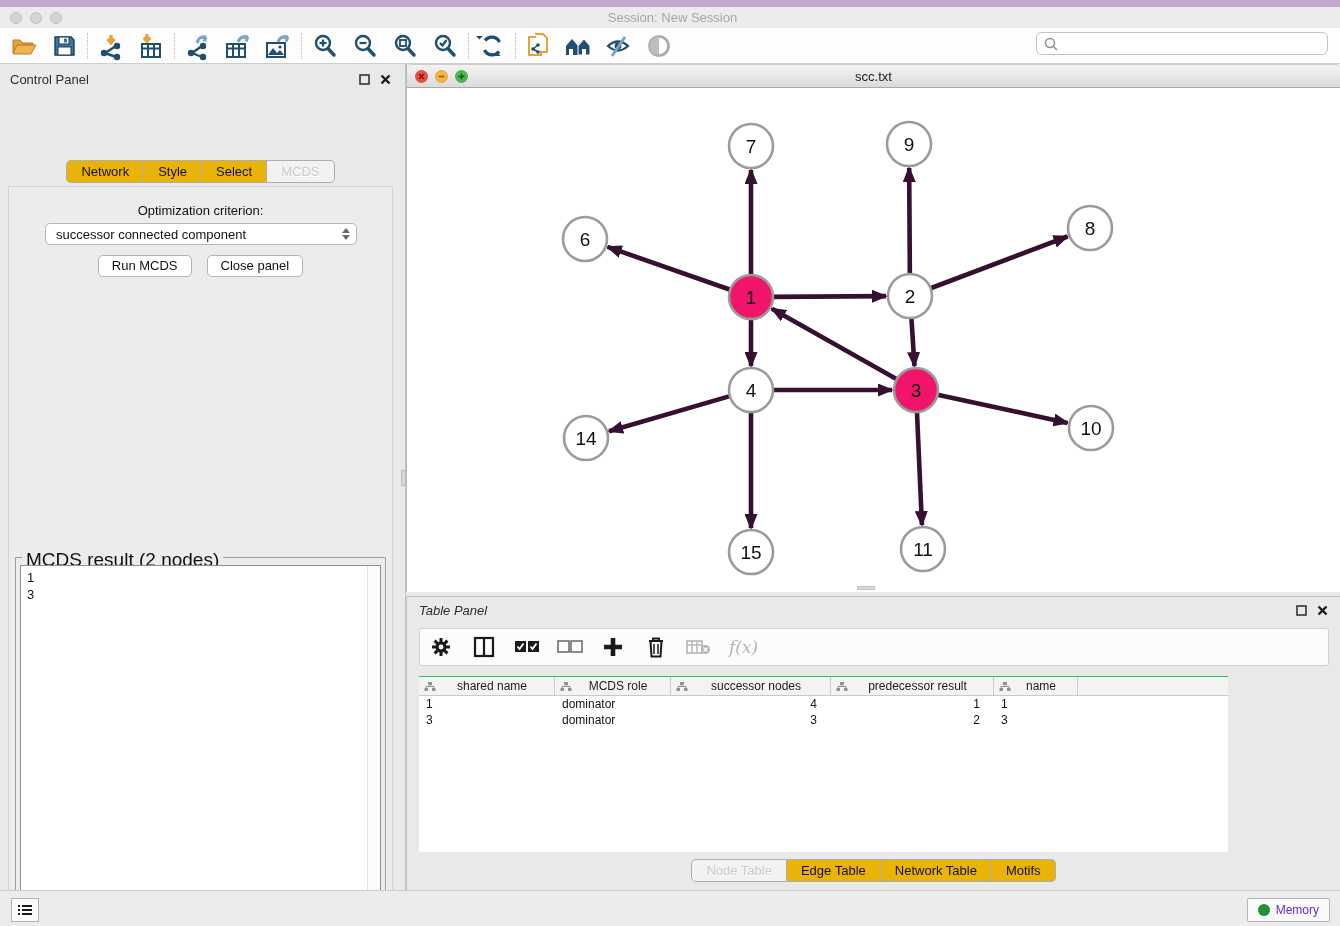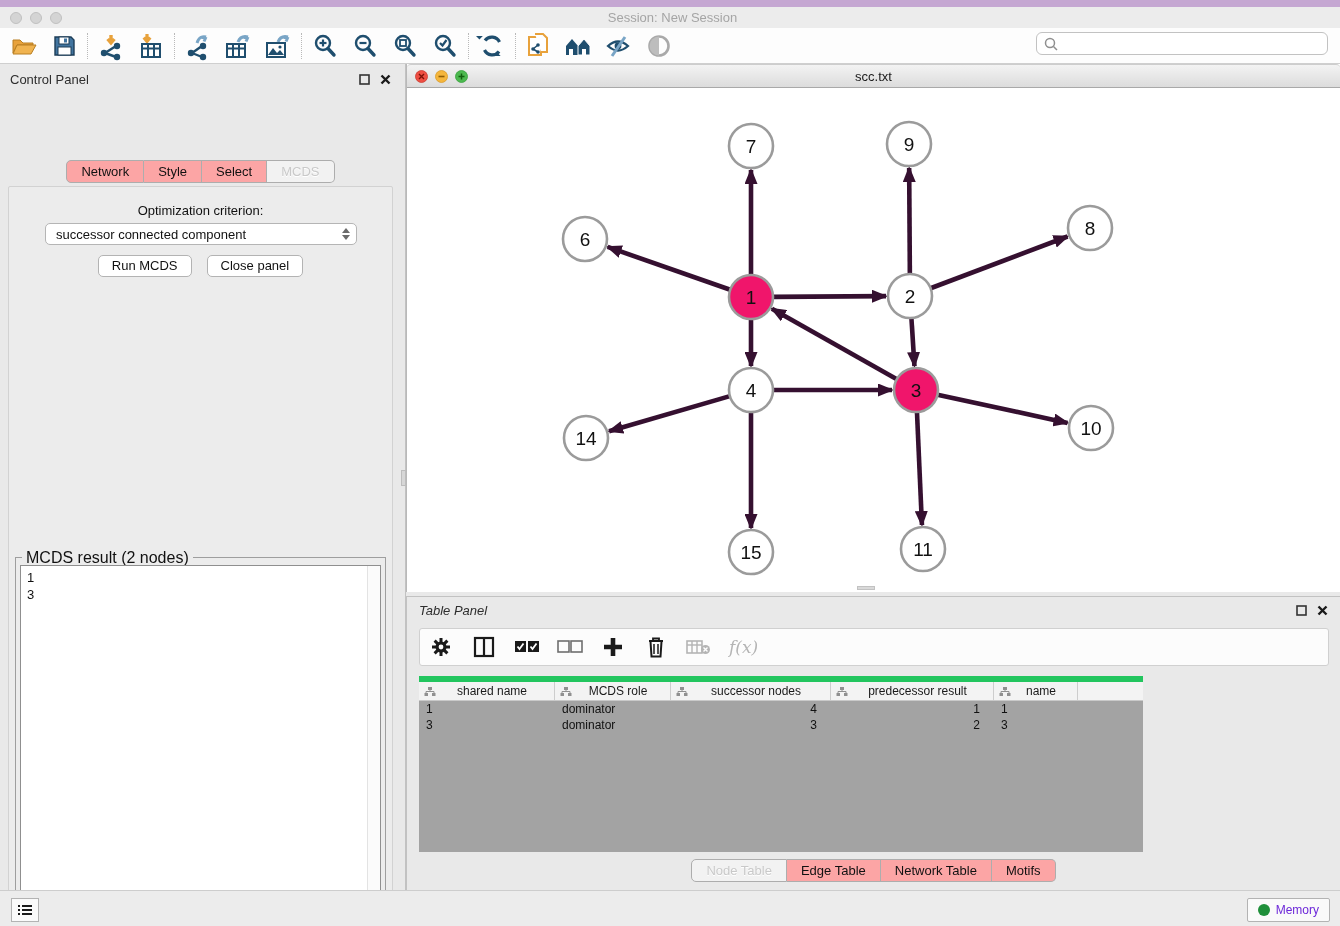--- a/index.html
+++ b/index.html
@@ -21,36 +21,36 @@
   .search-wrap { position:absolute; right:12px; top:4px; width:292px; height:23px; border:1px solid #c2c2c2; border-radius:6px; background:#fff; display:flex; align-items:center; padding-left:7px; }
   .search-wrap input { border:none; outline:none; flex:1; font-size:12px; background:transparent; margin-left:5px; }
 
   
   .control-panel { position:absolute; left:0; top:64px; width:401px; height:826px; background:#e9e9e9; }
   .panel-head { height:30px; display:flex; align-items:center; padding:0 10px; }
   .panel-head .ptitle { font-size:13px; color:#2e2e2e; flex:1; }
   .mini-ic { margin-left:10px; display:flex; align-items:center; }
   .cp-tabs { position:absolute; left:0; right:0; top:96px; display:flex; justify-content:center; }
   .seg { display:flex; }
-  .seg .tab { font-size:13px; color:#111; background:#fca5a5; border:1px solid #adadad; border-left:none; padding:3px 14px; line-height:15px; }
+  .seg .tab { font-size:13px; color:#111; background:#eab308; border:1px solid #adadad; border-left:none; padding:3px 14px; line-height:15px; }
   .seg .tab:first-child { border-left:1px solid #adadad; border-radius:5px 0 0 5px; }
   .seg .tab:last-child { border-radius:0 5px 5px 0; }
   .seg .tab.active { color:#c9c9c9; background:#f2f2f2; text-shadow:0 1px 0 #fff; }
   .cp-body { position:absolute; left:8px; top:122px; width:385px; height:756px; background:#ececec; border:1px solid #d2d2d2; border-radius:2px; }
   .opt-label { text-align:center; font-size:13px; color:#111; margin-top:16px; }
   .select-box { position:absolute; left:36px; top:36px; width:312px; height:22px; background:#fff; border:1px solid #b5b5b5; border-radius:5px; display:flex; align-items:center; padding:0 6px 0 10px; font-size:13px; color:#111; }
   .select-box .sel-text { flex:1; }
   .stepper { display:flex; flex-direction:column; gap:2px; align-items:center; }
   .stepper i { width:0; height:0; border-left:4px solid transparent; border-right:4px solid transparent; }
   .stepper i.up { border-bottom:5px solid #6b6b6b; }
   .stepper i.dn { border-top:5px solid #6b6b6b; }
   .btn-row { position:absolute; left:0; width:100%; top:68px; display:flex; justify-content:center; gap:15px; }
   .mac-btn { background:#fff; border:1px solid #b3b3b3; border-radius:5px; font-size:13px; color:#111; padding:2px 13px; line-height:16px; }
   .result-group { position:absolute; left:6px; top:370px; width:371px; height:380px; border:1px solid #9e9e9e; }
-  .result-legend { position:absolute; left:6px; top:-9px; background:#ececec; padding:0 4px; font-size:16px; color:#111; }
+  .result-legend { position:absolute; left:6px; top:-9px; background:#ececec; padding:0 4px; font-size:19px; color:#111; }
   .result-area { position:absolute; left:4px; top:7px; right:4px; bottom:4px; background:#fff; border:1px solid #8f8f8f; display:flex; }
   .result-text { flex:1; font-size:13px; color:#111; padding:3px 6px; white-space:pre; line-height:17px; }
   .result-scroll { width:13px; background:#fbfbfb; border-left:1px solid #e3e3e3; }
 
   
   .vsplit { position:absolute; left:401px; top:64px; width:5px; height:826px; background:#e9e9e9; border-right:1px solid #c2c2c2; }
   .vgrip { position:absolute; left:0; top:406px; width:5px; height:16px; background:#d7d7d7; border:1px solid #bdbdbd; }
 
   
   .net-window { position:absolute; left:406px; top:64px; width:934px; height:528px; background:#fff; border-left:1px solid #b9b9b9; }
@@ -61,21 +61,21 @@
   .net-canvas { position:relative; width:100%; height:502px; background:#fff; }
   .hgrip { position:absolute; left:450px; bottom:0px; width:18px; height:4px; background:#d9d9d9; border:1px solid #c2c2c2; }
 
   
   .table-panel { position:absolute; left:406px; top:596px; width:934px; height:294px; background:#e9e9e9; border-left:1px solid #c2c2c2; border-top:1px solid #c2c2c2; }
   .tp-head { height:26px; display:flex; align-items:center; padding:0 12px;font-style:italic; }
   .tp-head .ptitle { font-size:13px; color:#2e2e2e; flex:1; }
   .tp-toolbar { position:absolute; left:12px; top:31px; width:910px; height:38px; background:#fcfcfc; border:1px solid #d0d0d0; border-radius:3px; display:flex; align-items:center; padding-left:8px; gap:17px; }
   .tpt-btn { width:26px; height:26px; display:flex; align-items:center; justify-content:center; }
   .fx-label { font-size:17px; font-family:"DejaVu Serif", serif; font-style:italic; color:#b4b4b4; }
-  .grid-table { position:absolute; left:12px; top:79px; width:724px; height:176px; background:#a3a3a3; border-top:6px solid #22c55e; }
+  .grid-table { position:absolute; left:12px; top:79px; width:809px; height:176px; background:#ffffff; border-top:1px solid #22c55e; }
   .gt-header { display:flex; height:19px; background:#f3f3f3; border-bottom:1px solid #c9c9c9; }
   .gt-hcell { display:flex; align-items:center; border-right:1px solid #cdcdcd; font-size:12px; color:#1a1a1a; padding-left:5px; position:relative; }
   .gt-hcell .hlabel { flex:1; text-align:center; padding-right:8px; }
   .gt-row { display:flex; height:16px; }
   .gt-cell { font-size:12px; color:#111; padding:1px 6px 0 7px; overflow:hidden; white-space:nowrap; }
   .gt-cell.r { text-align:right; padding-right:14px; }
   .tp-tabs { position:absolute; left:0; right:0; top:262px; display:flex; justify-content:center; }
   .tp-tabs .tab { font-size:13px; }
 
   

